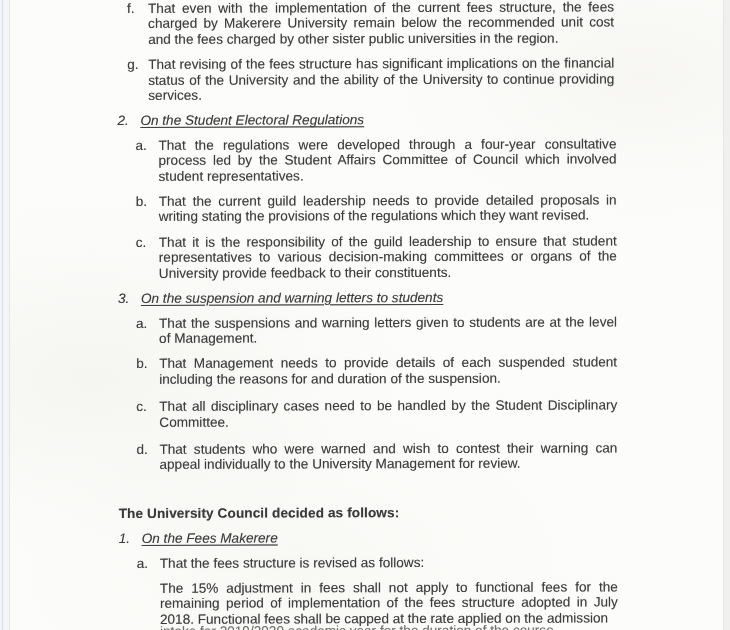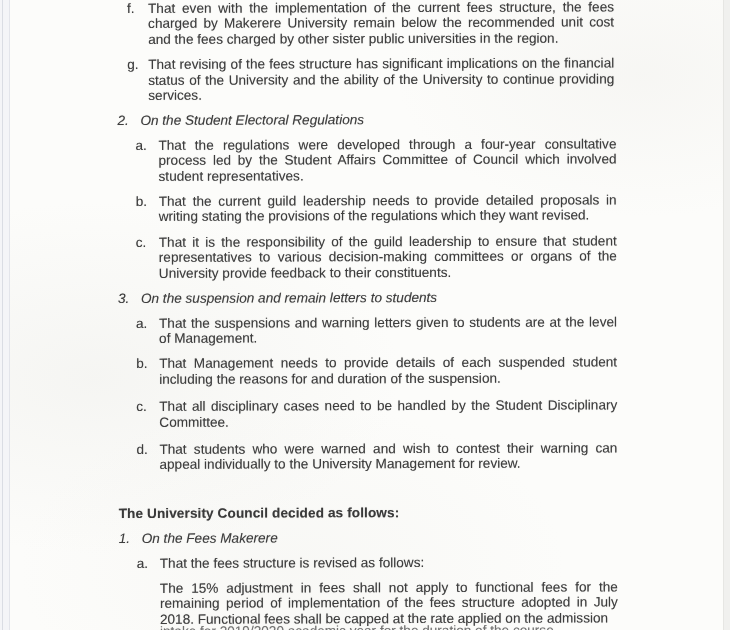--- a/index.html
+++ b/index.html
@@ -37,21 +37,21 @@
   }
   .li { display: flex; margin-bottom: 10px; }
   .l1 { margin-left: 127px; width: 487px; }   
   .l2 { margin-left: 135px; width: 481px; }   
   .l1 > .marker { flex: 0 0 21px; }
   .l2 > .marker { flex: 0 0 23px; }
   .txt { flex: 1; text-align: justify; text-align-last: left; }
   .mb12 { margin-bottom: 12px; }
   .sec { margin-left: 117px; margin-bottom: 9px; font-style: italic; }
   .sec .num { display: inline-block; width: 23px; }
-  .sec-title { text-underline-offset: 1.5px; }
+  .sec-title { text-decoration: underline; text-underline-offset: 1.5px; }
   .decided {
     margin: 33px 0 10px 117px; font-weight: 700; color: #3a3a3a;
     letter-spacing: 0.1px;
   }
   .para {
     margin: 0 0 0 158px; width: 458px;
     text-align: justify; text-align-last: left;
   }
   .clipped { margin-top: -3.5px; opacity: 0.72; }
 </style>
@@ -87,21 +87,21 @@
       <span class="marker">b.</span>
       <div class="txt">That the current guild leadership needs to provide detailed proposals in writing stating the provisions of the regulations which they want revised.</div>
     </div>
 
     <div class="li l2">
       <span class="marker">c.</span>
       <div class="txt">That it is the responsibility of the guild leadership to ensure that student representatives to various decision-making committees or organs of the University provide feedback to their constituents.</div>
     </div>
 
     <div class="sec">
-      <span class="num">3.</span><span class="sec-title">On the suspension and remain letters to students</span>
+      <span class="num">3.</span><span class="sec-title">On the suspension and warning letters to students</span>
     </div>
 
     <div class="li l2">
       <span class="marker">a.</span>
       <div class="txt">That the suspensions and warning letters given to students are at the level of Management.</div>
     </div>
 
     <div class="li l2 mb12">
       <span class="marker">b.</span>
       <div class="txt">That Management needs to provide details of each suspended student including the reasons for and duration of the suspension.</div>

